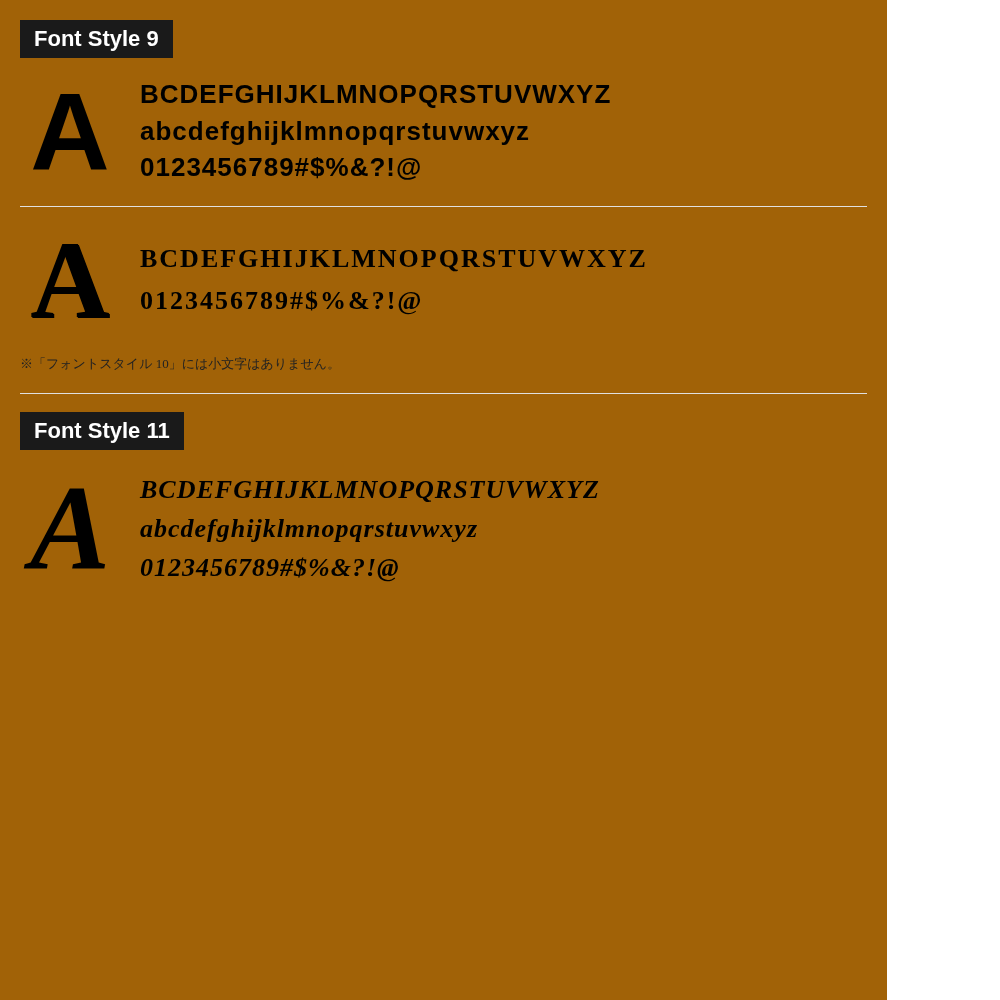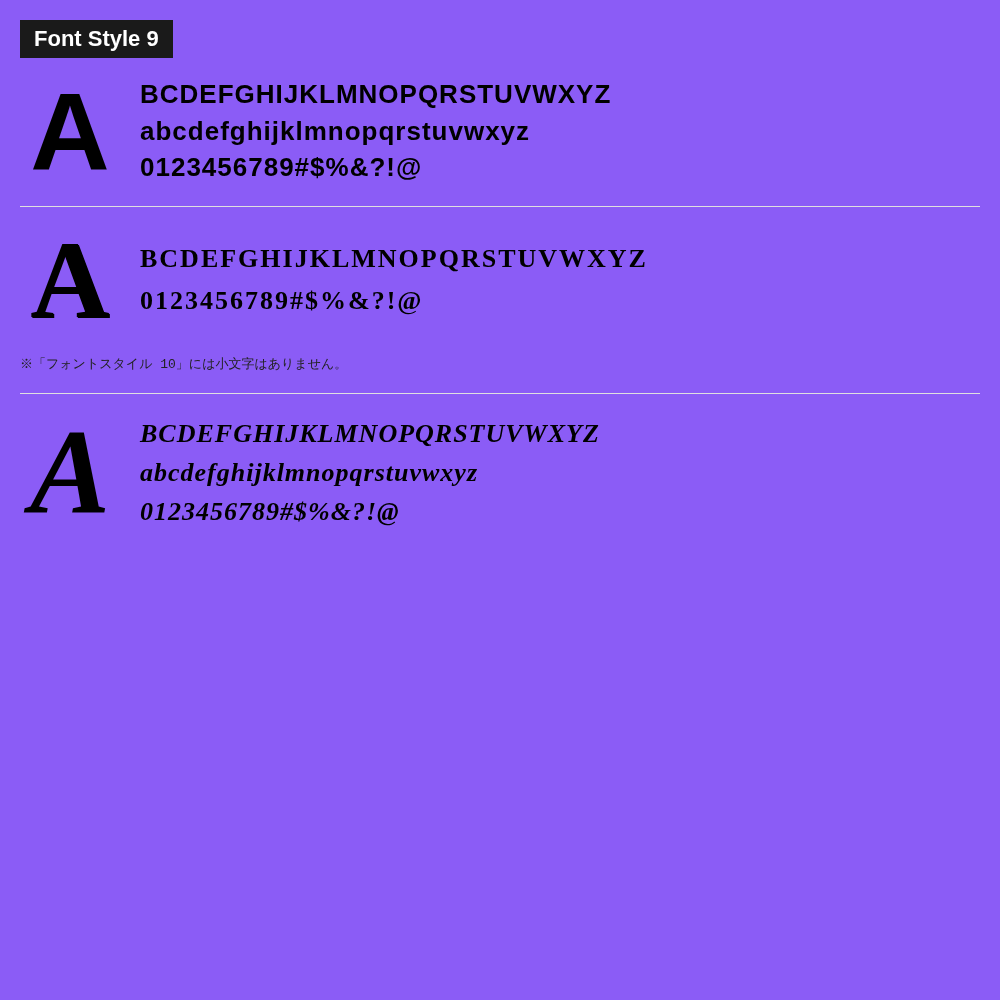--- a/index.html
+++ b/index.html
@@ -10,23 +10,23 @@
 
     body {
       width: 1000px;
       height: 1000px;
       background: #ffffff;
       font-family: sans-serif;
       overflow: hidden;
     }
 
     .page-container {
-      width: 1000px;
+      width: 887px;
       height: 1000px;
-      background: #8b5cf6;
+      background: #a16207;
       padding: 20px 20px 17px 20px;
     }
 
     .font-section {
       margin-bottom: 20px;
     }
 
     .section-label {
       display: inline-block;
       background: #1a1a1a;
@@ -89,21 +89,21 @@
     .font10-chars {
       font-family: 'Georgia', 'Times New Roman', serif;
       font-size: 26px;
       font-weight: 900;
       color: #000;
       line-height: 1.6;
       letter-spacing: 2px;
     }
 
     .font10-note {
-      font-family: Liberation Mono, monospace;
+      font-family: Liberation Serif, serif;
       font-size: 13px;
       color: #222;
       margin-top: 20px;
       margin-bottom: 6px;
     }
 
     
     .font11-demo {
       display: flex;
       align-items: center;
@@ -170,20 +170,21 @@
         <div>BCDEFGHIJKLMNOPQRSTUVWXYZ</div>
         <div>0123456789#$%&amp;?!@</div>
       </div>
     </div>
     <div class="font10-note">※「フォントスタイル 10」には小文字はありません。</div>
   </div>
 
   <hr class="divider">
 
   <div class="font-section">
+    <div class="section-label">Font Style 11</div>
     <div class="font11-demo">
       <div class="font11-big-letter">A</div>
       <div class="font11-chars">
         <div>BCDEFGHIJKLMNOPQRSTUVWXYZ</div>
         <div>abcdefghijklmnopqrstuvwxyz</div>
         <div>0123456789#$%&amp;?!@</div>
       </div>
     </div>
   </div>
 

